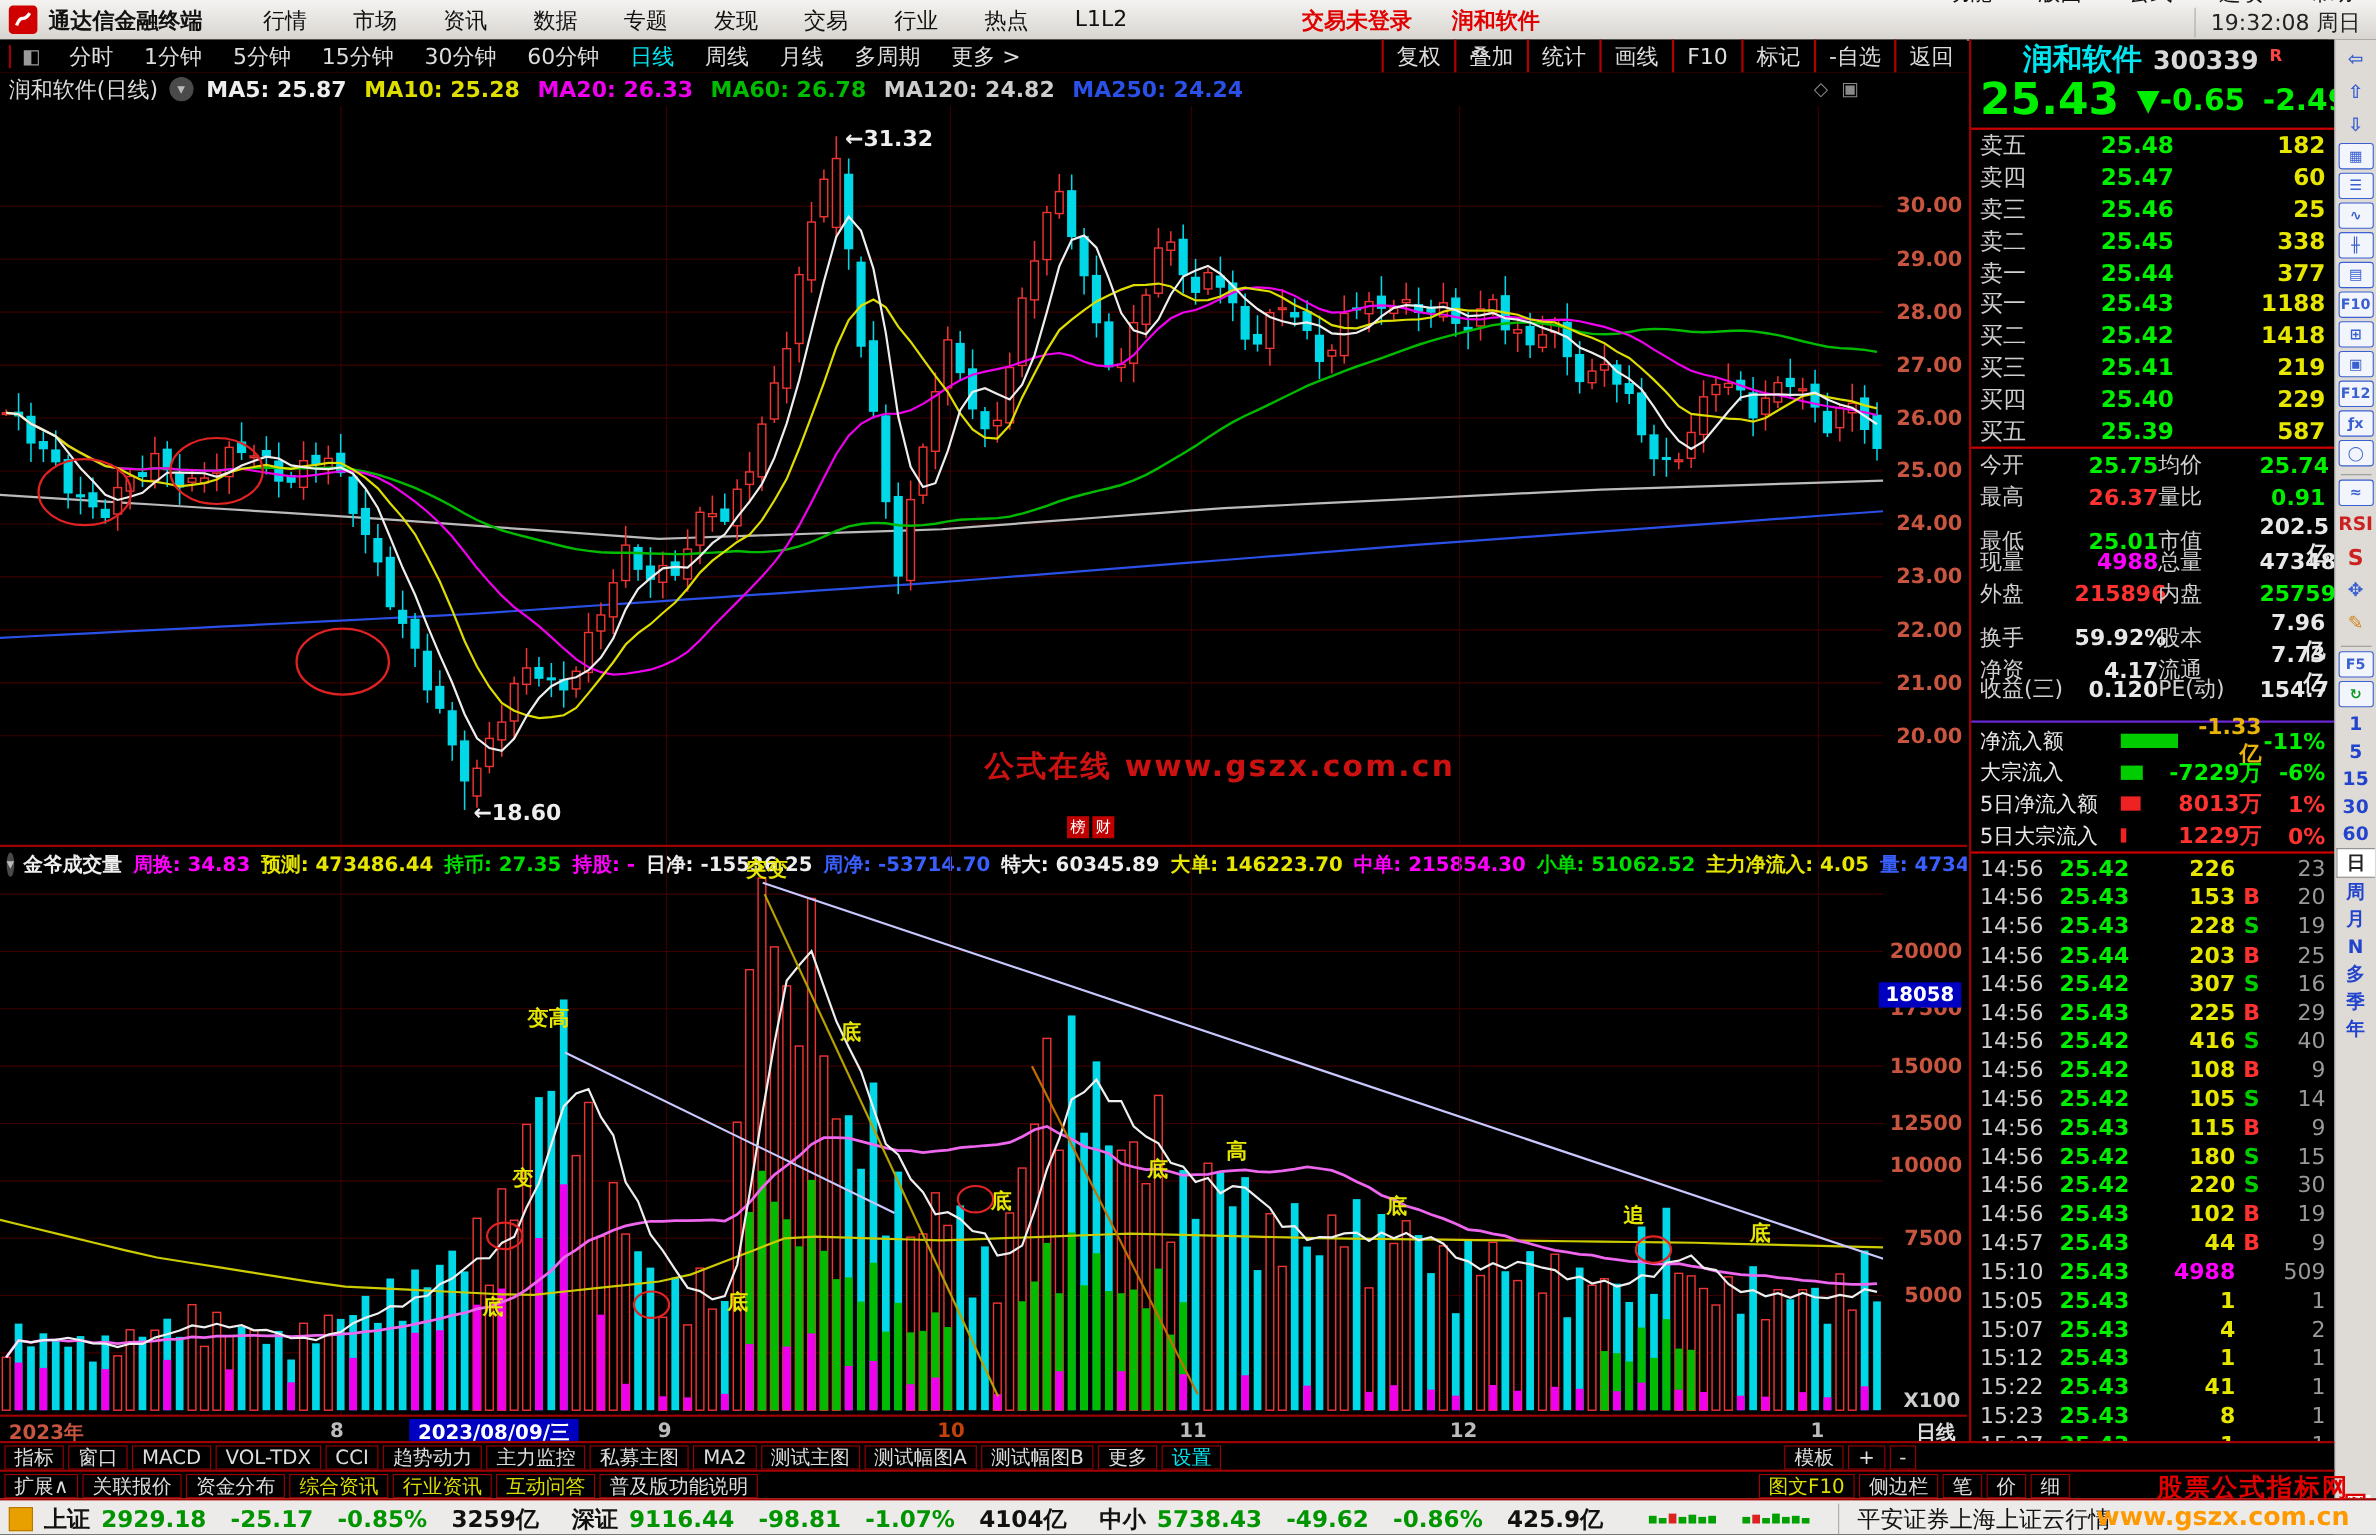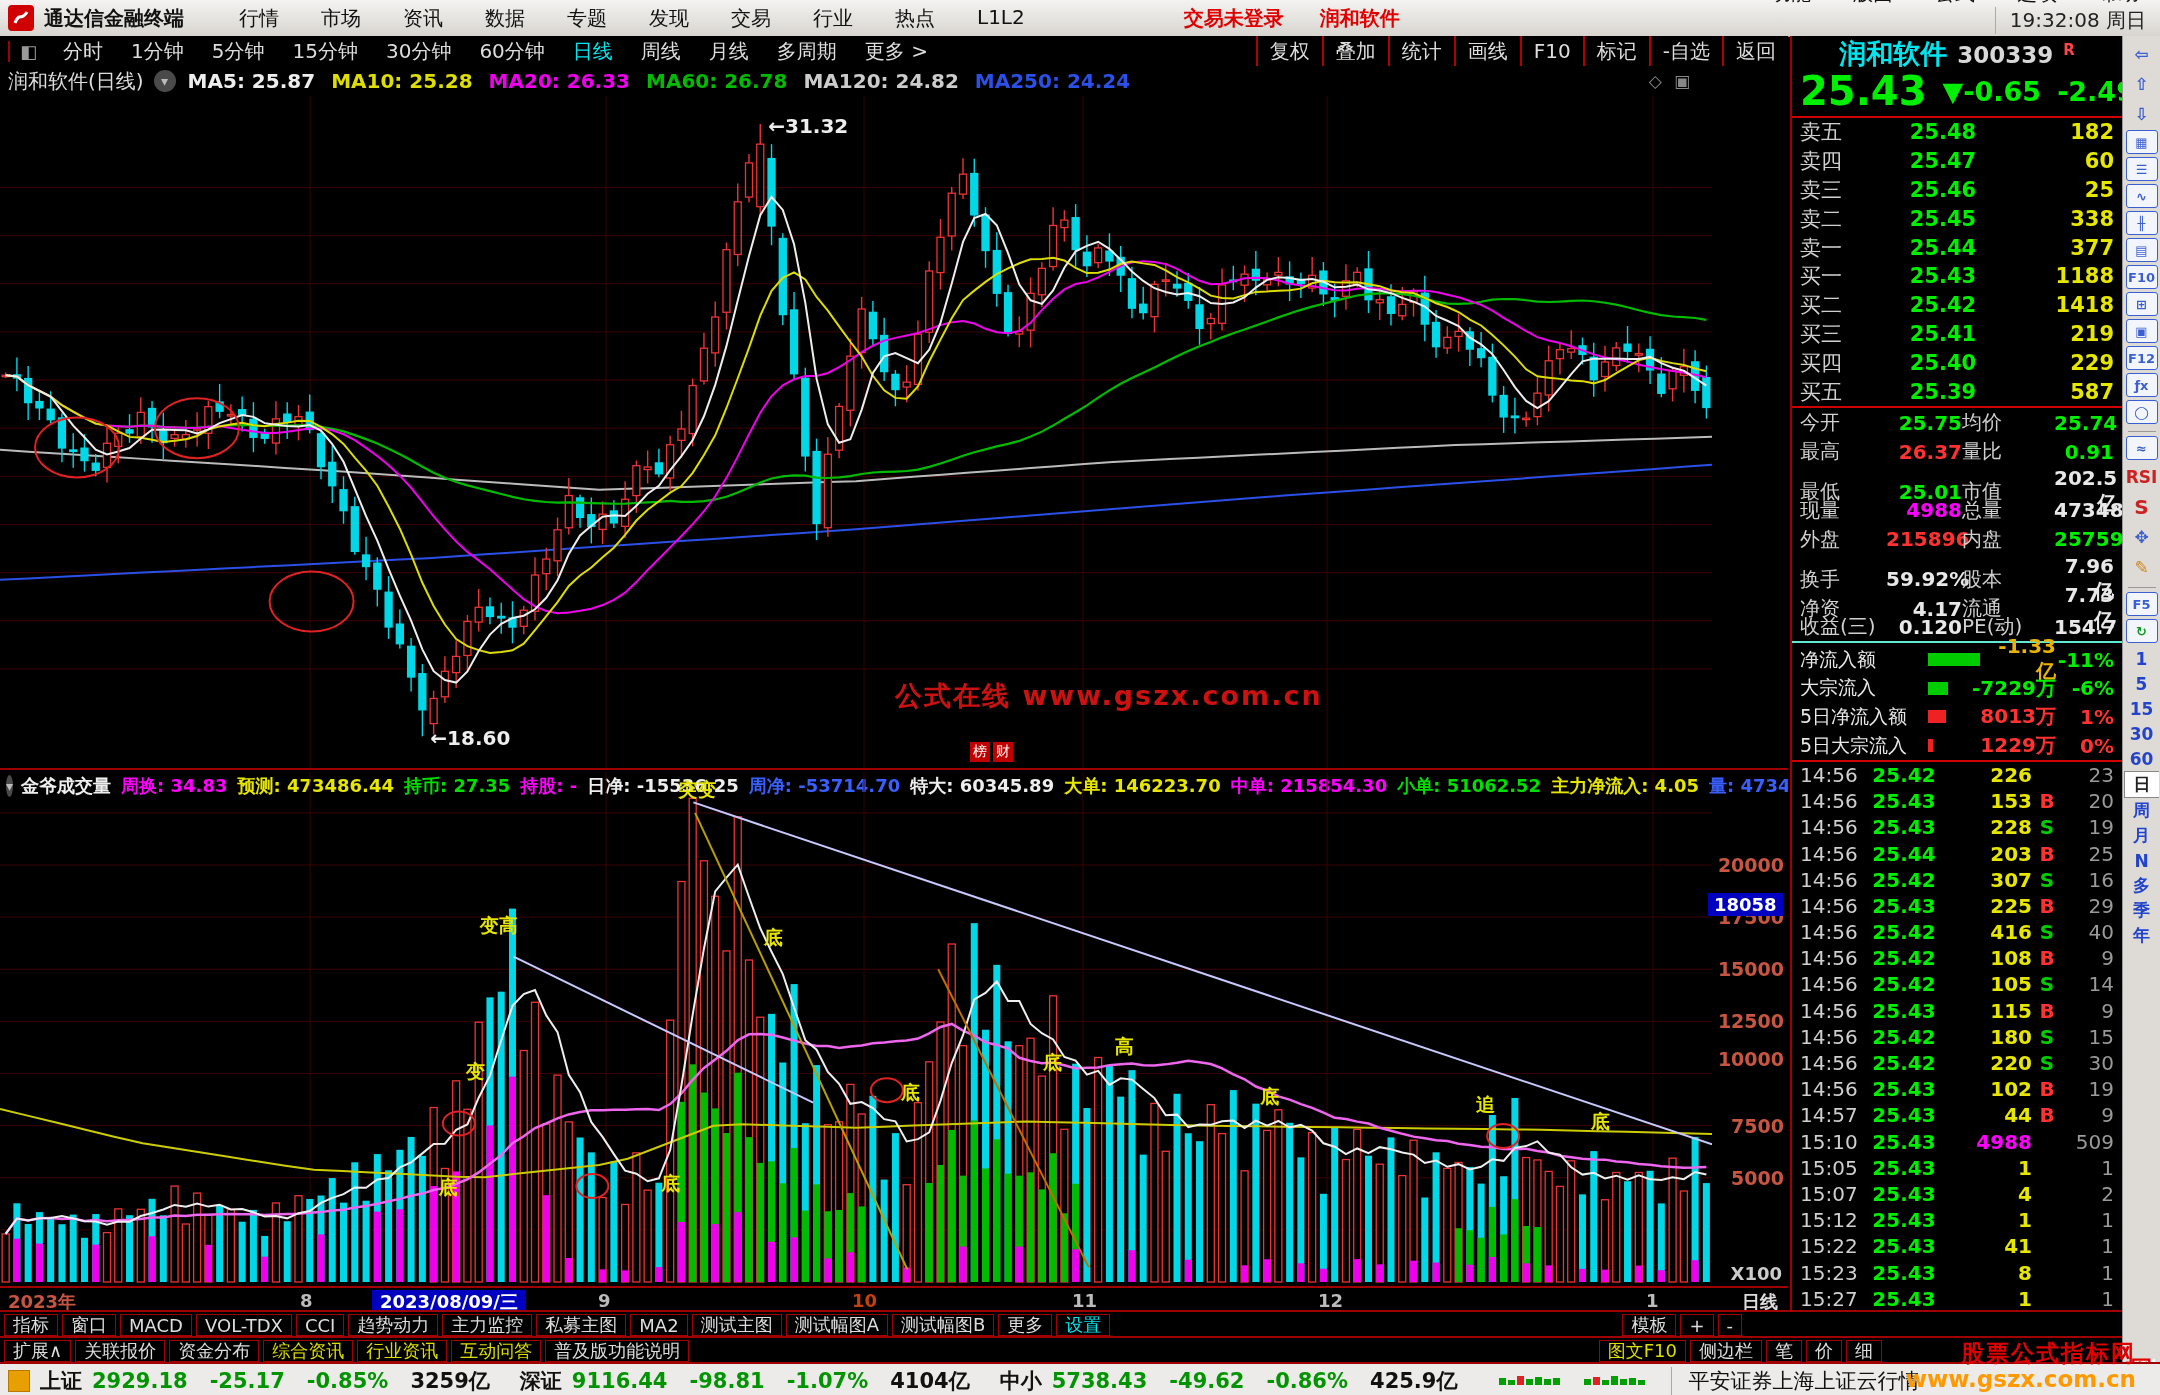--- a/index.html
+++ b/index.html
@@ -78,21 +78,21 @@
   .book-row .bl{width:62px;color:#cfcfcf;}
   .book-row .bp{flex:1;text-align:center;color:#00ee00;font-weight:bold;}
   .book-row .bv{width:90px;text-align:right;color:#e6e600;font-weight:bold;}
   .book-mid{height:3px;background:linear-gradient(to right,#8a6d1a 0 72%,#2e62d9 72% 100%);}
   .qp-info{border-top:2px solid #d00000;}
   .info-row{height:29.2px;display:grid;grid-template-columns:86px 76px 92px 1fr;align-items:center;
     padding:0 8px;font-size:20px;}
   .info-row .il{color:#cfcfcf;}
   .info-row .iv{text-align:right;font-weight:bold;}
   .info-split{height:2px;background:#d00000;}
-  .qp-flows{border-top:2px solid #5eead4;padding-top:2px;}
+  .qp-flows{border-top:2px solid #6d28d9;padding-top:2px;margin-top:14px;}
   .flow-row{height:28.6px;display:flex;align-items:center;padding:0 8px;font-size:19px;}
   .flow-row .fl{width:128px;color:#e8e8e8;}
   .flow-bar{height:13px;margin-right:6px;}
   .flow-row .fv{flex:1;text-align:right;font-weight:bold;font-size:20px;}
   .flow-row .fp{width:58px;text-align:right;font-weight:bold;font-size:20px;}
   .qp-ticks{border-top:2px solid #d00000;}
   .tick-row{height:26.2px;display:grid;grid-template-columns:62px 1fr 86px 30px 52px;align-items:center;
     padding:0 8px;font-size:20px;}
   .tick-row .tt{color:#cfcfcf;}
   .tick-row .tp{text-align:center;color:#00ee00;font-weight:bold;}
@@ -549,20 +549,33 @@
       <line x1="1706.3684210526314" y1="269.5999999999999" x2="1706.3684210526314" y2="322.5571428571428" stroke="#00d8e8" stroke-width="1.4"></line>
       <rect x="1702.8684210526314" y="281.6357142857142" width="7" height="29.84857142857146" fill="#00d8e8" stroke="#00d8e8" stroke-width="1.3"></rect>
       <polyline points="5.631578947368421,279.2285714285713 16.894736842105264,280.5813902181882 28.157894736842106,289.2597358509943 39.421052631578945,294.90531570282246 50.684210526315795,300.6547197136488 61.94736842105263,309.2050322317188 73.21052631578948,315.6725285649237 84.47368421052632,321.7862496477507 95.73684210526316,327.6150834893817 107.00000000000001,329.5788174575734 118.26315789473685,330.2733149803117 129.52631578947367,330.83827796671636 140.78947368421052,329.72501990033777 152.05263157894737,329.8056338153568 163.3157894736842,330.925276255486 174.57894736842104,331.4111450029844 185.8421052631579,331.83478461076527 197.10526315789474,331.8786981614349 208.3684210526316,330.76376387576994 219.6315789473684,329.9857658819684 230.89473684210526,329.4392356773118 242.1578947368421,328.9423303096519 253.42105263157893,329.4780994543503 264.68421052631584,330.01067930883147 275.94736842105266,329.72342339414627 287.2105263157895,329.56873849408515 298.47368421052636,329.24001193155283 309.7368421052632,329.39221414055936 321,330.8122073492155 332.2631578947369,332.7763063602738 343.5263157894737,335.4179094841191 354.7894736842106,339.1670889712374 366.0526315789474,343.14804383599 377.3157894736842,347.55829858326405 388.5789473684211,352.7991888097736 399.8421052631579,358.2146834314753 411.1052631578948,364.2361943739415 422.3684210526316,370.80422685282275 433.63157894736844,376.7438311493023 444.8947368421053,381.70745916606336 456.15789473684214,386.06656138042035 467.42105263157896,389.38504465125664 478.68421052631584,392.2193067374313 489.94736842105266,395.133671958303 501.2105263157895,397.9454645037388 512.4736842105264,400.8387324824571 523.7368421052632,403.2513055497644 535,404.82997690399293 546.2631578947369,406.0184604431479 557.5263157894738,406.5742149382985 568.7894736842105,406.43681566774114 580.0526315789474,406.7245427584911 591.3157894736843,407.1719098416517 602.578947368421,407.37560946594647 613.8421052631579,407.730284929266 625.1052631578948,407.6498405416449 636.3684210526316,406.9845664607634 647.6315789473684,406.36422696856164 658.8947368421053,405.8790296827723 670.1578947368422,404.9269758494327 681.421052631579,405.82322857692753 692.6842105263158,405.9499501365042 703.9473684210527,405.0425306907417 715.2105263157895,403.52871051996686 726.4736842105264,400.6956159237124 737.7368421052632,396.5940516742926 749,391.8015786884201 760.2631578947369,386.5275880203419 771.5263157894738,382.45658735473 782.7894736842105,380.3116878509211 794.0526315789474,379.3204279886136 805.3157894736843,379.7011183713288 816.5789473684212,381.5540574507306 827.8421052631579,382.0099697204008 839.1052631578948,381.407799644263 850.3684210526317,380.09863057276414 861.6315789473684,378.0052008925724 872.8947368421053,376.5046010416396 884.1578947368422,375.91957567969354 895.421052631579,375.55898963525095 906.6842105263158,375.01965107472984 917.9473684210527,373.68022533879025 929.2105263157895,370.90869749140563 940.4736842105264,367.5585885990755 951.7368421052632,363.79796510898694 963,359.6723452555257 974.2631578947369,356.3087061918968 985.5263157894738,353.3254677571513 996.7894736842105,350.4363024216879 1008.0526315789474,347.8952809565372 1019.3157894736843,344.90556188050937 1030.578947368421,340.60480024611394 1041.842105263158,335.6347472063707 1053.1052631578946,329.57417325190085 1064.3684210526314,322.79241158259117 1075.6315789473683,316.22260315923336 1086.8947368421052,309.36651996944227 1098.157894736842,301.66782939618184 1109.421052631579,294.3757317667265 1120.6842105263158,287.77228113179433 1131.9473684210525,281.967605022698 1143.2105263157894,276.82017670370993 1154.4736842105262,271.43798723861937 1165.7368421052631,265.82891459440236 1177,260.3344411155381 1188.2631578947369,254.88891071916262 1199.5263157894735,250.1915308452157 1210.7894736842104,245.91569388691494 1222.0526315789473,241.34667818326756 1233.3157894736842,237.18923765373916 1244.578947368421,233.4990563166882 1255.842105263158,229.54401545695424 1267.1052631578946,225.433439837153 1278.3684210526314,221.4038584438347 1289.6315789473683,217.42066190027433 1300.8947368421052,213.82802838945574 1312.157894736842,210.65397682319914 1323.421052631579,207.76754870967108 1334.6842105263158,204.87357691654594 1345.9473684210525,202.14128367159785 1357.2105263157894,199.52996985537737 1368.4736842105262,198.09963081942277 1379.7368421052631,197.29197125765276 1391,197.23014747931597 1402.2631578947369,198.14255541133107 1413.5263157894735,199.63304654283257 1424.7894736842104,202.31850798567683 1436.0526315789473,205.69459980842618 1447.3157894736842,207.5505396792753 1458.578947368421,207.8306698014316 1469.842105263158,207.41960680074806 1481.1052631578948,205.78073839281737 1492.3684210526314,203.63889268413655 1503.6315789473683,203.01706143878843 1514.8947368421052,203.19426837638895 1526.157894736842,204.22708633143503 1537.421052631579,205.62963637502335 1548.6842105263158,205.99955013130605 1559.9473684210525,205.6346786513875 1571.2105263157894,204.95195685228742 1582.4736842105262,204.48814888676642 1593.7368421052631,205.24832232507774 1605,206.76514354422332 1616.2631578947369,208.60905271611253 1627.5263157894738,211.24274071640872 1638.7894736842104,214.23245991568962 1650.0526315789473,216.8162024160842 1661.3157894736842,219.19513931873655 1672.578947368421,220.4864434908174 1683.842105263158,221.04141848687328 1695.1052631578948,222.02385142131956 1706.3684210526314,223.9261569330878 " fill="none" stroke="#00bb00" stroke-width="2.2"></polyline>
       <polyline points="5.631578947368421,279.2285714285713 16.894736842105264,280.5813902181882 28.157894736842106,289.2597358509943 39.421052631578945,294.90531570282246 50.684210526315795,300.6547197136488 61.94736842105263,309.2050322317188 73.21052631578948,315.6725285649237 84.47368421052632,321.7862496477507 95.73684210526316,327.6150834893817 107.00000000000001,329.5788174575734 118.26315789473685,330.2733149803117 129.52631578947367,330.83827796671636 140.78947368421052,329.72501990033777 152.05263157894737,329.8056338153568 163.3157894736842,330.925276255486 174.57894736842104,331.4111450029844 185.8421052631579,331.83478461076527 197.10526315789474,331.8786981614349 208.3684210526316,330.76376387576994 219.6315789473684,329.9857658819684 230.89473684210526,331.9497688897487 242.1578947368421,333.77842431879805 253.42105263157893,335.5108539948535 264.68421052631584,337.031752030033 275.94736842105266,336.99059931427047 287.2105263157895,335.677850372795 298.47368421052636,333.988631109873 309.7368421052632,332.4345999376826 321,332.2509130861407 332.2631578947369,334.37505081162385 343.5263157894737,338.24743646121277 354.7894736842106,344.1643755739497 366.0526315789474,351.8730093941634 377.3157894736842,359.9851639207984 388.5789473684211,369.20462322548894 399.8421052631579,379.6575141742676 411.1052631578948,391.77739267264093 422.3684210526316,405.83720267507135 433.63157894736844,420.42489505915796 444.8947368421053,433.42915245015797 456.15789473684214,445.52525336868445 467.42105263157896,455.87203042702197 478.68421052631584,464.3716951129744 489.94736842105266,473.28126313766916 501.2105263157895,483.22301589072964 512.4736842105264,493.48972466734085 523.7368421052632,503.16655193434997 535,510.44284477279973 546.2631578947369,515.0675274293491 557.5263157894738,517.271077805335 568.7894736842105,516.5161202523548 580.0526315789474,514.8164688180963 591.3157894736843,512.811288750993 602.578947368421,509.0650379665059 613.8421052631579,503.8597031383772 625.1052631578948,496.6331233399493 636.3684210526316,486.0690548213831 647.6315789473684,473.9282271884646 658.8947368421053,462.69266682303805 670.1578947368422,451.366009216171 681.421052631579,439.9946634723483 692.6842105263158,428.1993956636918 703.9473684210527,415.2450429643958 715.2105263157895,400.2731163921972 726.4736842105264,381.8732325661359 737.7368421052632,360.61457998274096 749,338.2495530210367 760.2631578947369,316.70531935054305 771.5263157894738,300.0513215487 782.7894736842105,289.2889349358038 794.0526315789474,283.1977272522728 805.3157894736843,280.12251072194033 816.5789473684212,279.97787420703554 827.8421052631579,276.9797072738969 839.1052631578948,271.15907256892194 850.3684210526317,264.00525420407496 861.6315789473684,256.16915518369217 872.8947368421053,249.74837326138237 884.1578947368422,244.64116515688468 895.421052631579,241.88180723942315 906.6842105263158,239.53903638315626 917.9473684210527,236.96924992565542 929.2105263157895,233.1093543968453 940.4736842105264,229.12138626735944 951.7368421052632,226.2976468700942 963,224.9127311164945 974.2631578947369,227.5100136203028 985.5263157894738,232.82823914811075 996.7894736842105,236.19005828701472 1008.0526315789474,237.12583012847227 1019.3157894736843,235.00283813690055 1030.578947368421,226.87542119830542 1041.842105263158,214.11507866108397 1053.1052631578946,202.67777451529935 1064.3684210526314,193.3584590404753 1075.6315789473683,188.02943193367537 1086.8947368421052,185.8613499032518 1098.157894736842,181.32688773869833 1109.421052631579,175.79336332025676 1120.6842105263158,170.06902693978887 1131.9473684210525,166.36911521259046 1143.2105263157894,165.29188452178235 1154.4736842105262,165.95956435461716 1165.7368421052631,168.09224112365018 1177,172.83244391038428 1188.2631578947369,179.1394210582532 1199.5263157894735,184.8150258943089 1210.7894736842104,188.2135231620922 1222.0526315789473,187.79865471408928 1233.3157894736842,185.15294789694192 1244.578947368421,182.29660356089192 1255.842105263158,181.63411445061712 1267.1052631578946,182.20736664333987 1278.3684210526314,184.5540935423071 1289.6315789473683,187.74445409142595 1300.8947368421052,189.44939903061615 1312.157894736842,189.93142538265417 1323.421052631579,192.22738512893346 1334.6842105263158,194.18620227249653 1345.9473684210525,194.47301683558152 1357.2105263157894,192.68175797038523 1368.4736842105262,192.0377580108307 1379.7368421052631,192.8069950214957 1391,194.476815046939 1402.2631578947369,195.29757545351544 1413.5263157894735,194.84698745375124 1424.7894736842104,194.6304844424195 1436.0526315789473,196.04203711507617 1447.3157894736842,198.6629060367222 1458.578947368421,201.21323137887936 1469.842105263158,204.95937870445104 1481.1052631578948,208.83267952953003 1492.3684210526314,214.59423274798593 1503.6315789473683,221.81931625875856 1514.8947368421052,228.47989199726547 1526.157894736842,235.20242803001383 1537.421052631579,241.0961338391649 1548.6842105263158,244.44437752628636 1559.9473684210525,246.92447036141002 1571.2105263157894,250.31382678149262 1582.4736842105262,254.41357347732472 1593.7368421052631,258.4153244426205 1605,261.52887125655735 1616.2631578947369,263.25810197774854 1627.5263157894738,265.5982027853266 1638.7894736842104,268.7109712350644 1650.0526315789473,271.0030969115245 1661.3157894736842,273.32985767904137 1672.578947368421,274.99776972164074 1683.842105263158,276.7580761847987 1695.1052631578948,278.8155719986167 1706.3684210526314,281.31167681911717 " fill="none" stroke="#ee00ee" stroke-width="2"></polyline>
       <polyline points="5.631578947368421,279.2285714285713 16.894736842105264,280.5813902181882 28.157894736842106,289.2597358509943 39.421052631578945,294.90531570282246 50.684210526315795,300.6547197136488 61.94736842105263,309.2050322317188 73.21052631578948,315.6725285649237 84.47368421052632,321.7862496477507 95.73684210526316,327.6150834893817 107.00000000000001,329.5788174575734 118.26315789473685,335.3777893354857 129.52631578947367,340.8896555164219 140.78947368421052,341.864605115141 152.05263157894737,343.76576106037066 163.3157894736842,346.06055452640464 174.57894736842104,344.7348126657437 185.8421052631579,343.14836384285394 197.10526315789474,339.9526569723819 208.3684210526316,333.5975762235191 219.6315789473684,330.3927143063631 230.89473684210526,328.5217484440112 242.1578947368421,326.6671931211734 253.42105263157893,329.1571028745655 264.68421052631584,330.29774299969483 275.94736842105266,327.9206441021356 287.2105263157895,326.6208880798453 298.47368421052636,324.8288983768913 309.7368421052632,324.91654290298317 321,330.904249948762 332.2631578947369,338.35738731688446 343.5263157894737,347.97312447841443 354.7894736842106,361.66155802672614 366.0526315789474,374.5889159137616 377.3157894736842,389.6725848419021 388.5789473684211,410.48860234884205 399.8421052631579,432.69414026869 411.1052631578948,458.7258869683906 422.3684210526316,486.75786244716005 433.63157894736844,509.9455401695541 444.8947368421053,528.5009175834313 456.15789473684214,543.0773822589543 467.42105263157896,550.0825028273179 478.68421052631584,554.1544743121868 489.94736842105266,556.889941433436 501.2105263157895,555.9574294326172 512.4736842105264,554.2853090659914 523.7368421052632,547.6072169003089 535,534.1278270984395 546.2631578947369,520.1895146891438 557.5263157894738,506.0412380272386 568.7894736842105,489.95485824575525 580.0526315789474,479.5504348088748 591.3157894736843,471.4681031897987 602.578947368421,461.24013449957613 613.8421052631579,451.7619768441371 625.1052631578948,438.9809376139067 636.3684210526316,424.5308927424572 647.6315789473684,413.7286272784892 658.8947368421053,405.19581895693204 670.1578947368422,396.6907804051028 681.421052631579,390.0344686989409 692.6842105263158,376.8483565185086 703.9473684210527,359.0219827389929 715.2105263157895,339.3060982848183 726.4736842105264,311.98448828813446 737.7368421052632,282.24822235157495 749,251.9682132996162 760.2631578947369,219.6820114225963 771.5263157894738,194.90682414046728 782.7894736842105,181.88708946650428 794.0526315789474,176.3609858056038 805.3157894736843,183.39666492537174 816.5789473684212,200.93376567507764 827.8421052631579,214.65331626297535 839.1052631578948,230.33365684970977 850.3684210526317,245.76228605657516 861.6315789473684,260.370097067768 872.8947368421053,279.8147351001687 884.1578947368422,294.3755061733026 895.421052631579,301.87652501234203 906.6842105263158,302.71708696070874 917.9473684210527,290.54183492593955 929.2105263157895,265.28494311861334 940.4736842105264,243.58945627174384 951.7368421052632,222.26163689047868 963,204.0631761764141 974.2631578947369,194.64993017283797 985.5263157894738,185.84174319605262 996.7894736842105,178.00461040072707 1008.0526315789474,172.37513524460246 1019.3157894736843,167.28858931309236 1030.578947368421,163.20900747067122 1041.842105263158,162.9452142035546 1053.1052631578946,161.7660927588555 1064.3684210526314,164.45528119047174 1075.6315789473683,171.99568769093722 1086.8947368421052,177.07276963366587 1098.157894736842,176.81203228134484 1109.421052631579,173.58211623978713 1120.6842105263158,167.76291863497613 1131.9473684210525,165.4496411120889 1143.2105263157894,167.37476157289316 1154.4736842105262,168.97391450567972 1165.7368421052631,174.418389488445 1177,181.20960663029717 1188.2631578947369,186.28315442556843 1199.5263157894735,192.5572821549516 1210.7894736842104,199.61501404283973 1222.0526315789473,202.01519318839215 1233.3157894736842,202.54297715890826 1244.578947368421,199.1435660096955 1255.842105263158,195.89346732834127 1267.1052631578946,195.4408187810004 1278.3684210526314,194.6897975961695 1289.6315789473683,194.27930155255524 1300.8947368421052,192.61564363566407 1312.157894736842,187.30556861035654 1323.421052631579,184.83975621502702 1334.6842105263158,186.35721135660043 1345.9473684210525,186.40305651225427 1357.2105263157894,186.21994993107427 1368.4736842105262,188.1820486933201 1379.7368421052631,190.173171261991 1391,194.2638324977084 1402.2631578947369,196.3158493544757 1413.5263157894735,197.07833127183858 1424.7894736842104,201.95540027448308 1436.0526315789473,207.24431801512588 1447.3157894736842,210.9686007168447 1458.578947368421,216.0234062455046 1469.842105263158,223.69880747782761 1481.1052631578948,229.48331036574032 1492.3684210526314,239.01529423398088 1503.6315789473683,249.37480001980873 1514.8947368421052,260.64393464005525 1526.157894736842,273.3265247881889 1537.421052631579,280.2368674038466 1548.6842105263158,281.64443703744666 1559.9473684210525,282.8803400059755 1571.2105263157894,284.60424731748077 1582.4736842105262,285.1283394768216 1593.7368421052631,287.3473385195005 1605,284.04244827913334 1616.2631578947369,277.1414039356884 1627.5263157894738,270.5524709305979 1638.7894736842104,264.09541768193935 1650.0526315789473,261.7693264192021 1661.3157894736842,265.01527832063584 1672.578947368421,267.11519943730576 1683.842105263158,268.9119050521163 1695.1052631578948,272.5028045204111 1706.3684210526314,275.2760151187335 " fill="none" stroke="#dddd00" stroke-width="2"></polyline>
       <polyline points="5.631578947368421,279.2285714285713 16.894736842105264,280.5813902181882 28.157894736842106,289.2597358509943 39.421052631578945,294.90531570282246 50.684210526315795,300.6547197136488 61.94736842105263,315.2003243923485 73.21052631578948,329.7089839036182 84.47368421052632,341.302157925805 95.73684210526316,353.7828977186294 107.00000000000001,358.5029152014977 118.26315789473685,355.5552542786227 129.52631578947367,352.07032712922563 140.78947368421052,342.4270523044769 152.05263157894737,333.7486244021117 163.3157894736842,333.61819385131133 174.57894736842104,333.9143710528645 185.8421052631579,334.2264005564824 197.10526315789474,337.4782616402867 208.3684210526316,333.446528044926 219.6315789473684,327.1672347614148 230.89473684210526,323.1291258351581 242.1578947368421,319.1079856858647 253.42105263157893,320.83594410884467 264.68421052631584,327.14895795446387 275.94736842105266,328.6740534428567 287.2105263157895,330.1126503245329 298.47368421052636,330.54981106791803 309.7368421052632,328.9971416971218 321,334.6595419430605 332.2631578947369,348.0407211909125 343.5263157894737,365.83359863229606 354.7894736842106,392.7733049855342 366.0526315789474,420.18069013040156 377.3157894736842,444.6856277407438 388.5789473684211,472.93648350677176 399.8421052631579,499.5546819050838 411.1052631578948,524.678468951247 422.3684210526316,553.3350347639182 433.63157894736844,575.205452598364 444.8947368421053,584.0653516600909 456.15789473684214,586.6000826128248 467.42105263157896,575.4865367033883 478.68421052631584,554.9739138604555 489.94736842105266,538.5744302685076 501.2105263157895,527.8495072051434 512.4736842105264,521.9705355191581 523.7368421052632,519.7278970972297 535,513.2817403364234 546.2631578947369,501.8045991097802 557.5263157894738,484.232968849334 568.7894736842105,457.9391809723521 580.0526315789474,439.37297252051985 591.3157894736843,429.65446604317424 602.578947368421,420.67566988937193 613.8421052631579,419.2909848389398 625.1052631578948,420.022694255461 636.3684210526316,409.688812964394 647.6315789473684,397.8027885138045 658.8947368421053,389.71596802449227 670.1578947368422,374.0905759712663 681.421052631579,360.0462431424212 692.6842105263158,344.00790007262333 703.9473684210527,320.2411769641814 715.2105263157895,288.89622854514465 726.4736842105264,249.87840060500272 737.7368421052632,204.4502015607286 749,159.92852652660895 760.2631578947369,119.1228458810112 771.5263157894738,100.91741973579059 782.7894736842105,113.89577832800595 794.0526315789474,148.27177005047918 805.3157894736843,206.86480332413402 816.5789473684212,282.7446854691444 827.8421052631579,328.3892127901607 839.1052631578948,346.7715353714136 850.3684210526317,343.25280206267075 861.6315789473684,313.8753908114019 872.8947368421053,276.88478473119306 884.1578947368422,260.36179955644434 895.421052631579,256.98151465327066 906.6842105263158,262.18137185874616 917.9473684210527,267.2082790404776 929.2105263157895,253.68510150603413 940.4736842105264,226.81711298704332 951.7368421052632,187.54175912768704 963,145.9449804940818 974.2631578947369,122.09158130519836 985.5263157894738,117.99838488607077 996.7894736842105,129.19210781441043 1008.0526315789474,157.20851136151774 1019.3157894736843,188.63219813210242 1030.578947368421,204.3264336361444 1041.842105263158,207.89204352103823 1053.1052631578946,194.34007770330095 1064.3684210526314,171.70205101942503 1075.6315789473683,155.35917724977185 1086.8947368421052,149.8191056311873 1098.157894736842,145.7320210416511 1109.421052631579,152.8241547762735 1120.6842105263158,163.82378625052723 1131.9473684210525,175.5401049744063 1143.2105263157894,184.930417514599 1154.4736842105262,192.21580796970864 1165.7368421052631,196.01262420061684 1177,198.59542701006714 1188.2631578947369,197.02620387673042 1199.5263157894735,200.1841467953038 1210.7894736842104,207.01422011597052 1222.0526315789473,208.01776217616708 1233.3157894736842,206.4905273077494 1244.578947368421,201.26092814266042 1255.842105263158,191.60278786137874 1267.1052631578946,183.86741744603032 1278.3684210526314,181.36183301617172 1289.6315789473683,182.06807579736108 1300.8947368421052,183.97035912866704 1312.157894736842,183.00834935933437 1323.421052631579,185.8120949840239 1334.6842105263158,191.35258969702875 1345.9473684210525,190.7380372271475 1357.2105263157894,188.46954073348186 1368.4736842105262,193.3557480273058 1379.7368421052631,194.5342475399583 1391,197.17507529838832 1402.2631578947369,201.89366148180406 1413.5263157894735,205.6871218101953 1424.7894736842104,210.5550525216604 1436.0526315789473,219.95438849029347 1447.3157894736842,224.76212613530126 1458.578947368421,230.1531510092057 1469.842105263158,241.71049314545965 1481.1052631578948,248.41156820982022 1492.3684210526314,258.07619997766807 1503.6315789473683,273.9874739043159 1514.8947368421052,291.13471827090467 1526.157894736842,304.94255643091805 1537.421052631579,312.06216659787276 1548.6842105263158,305.2126740972256 1559.9473684210525,291.7732061076353 1571.2105263157894,278.07377636405704 1582.4736842105262,265.31412252272526 1593.7368421052631,262.6325104411281 1605,262.8722224610412 1616.2631578947369,262.5096017637413 1627.5263157894738,263.0311654971382 1638.7894736842104,262.8767128411536 1650.0526315789473,260.9061423972759 1661.3157894736842,267.1583341802306 1672.578947368421,271.72079711087014 1683.842105263158,274.79264460709464 1695.1052631578948,282.12889619966904 1706.3684210526314,289.64588784019134 " fill="none" stroke="#eeeeee" stroke-width="2"></polyline>
       <ellipse cx="77.03999999999999" cy="351.442857142857" rx="42" ry="30" fill="none" stroke="#e02222" stroke-width="2"></ellipse>
       <ellipse cx="196.88" cy="332.18571428571425" rx="42" ry="30" fill="none" stroke="#e02222" stroke-width="2"></ellipse>
       <ellipse cx="311.584" cy="505.5" rx="42" ry="30" fill="none" stroke="#e02222" stroke-width="2"></ellipse>
     </svg>
+  <div class="scale-col" id="main-scale">
+      <div class="scale-lbl" style="top: 80.4714px;">30.00</div>
+      <div class="scale-lbl" style="top: 128.614px;">29.00</div>
+      <div class="scale-lbl" style="top: 176.757px;">28.00</div>
+      <div class="scale-lbl" style="top: 224.9px;">27.00</div>
+      <div class="scale-lbl" style="top: 273.043px;">26.00</div>
+      <div class="scale-lbl" style="top: 321.186px;">25.00</div>
+      <div class="scale-lbl" style="top: 369.329px;">24.00</div>
+      <div class="scale-lbl" style="top: 417.471px;">23.00</div>
+      <div class="scale-lbl" style="top: 465.614px;">22.00</div>
+      <div class="scale-lbl" style="top: 513.757px;">21.00</div>
+      <div class="scale-lbl" style="top: 561.9px;">20.00</div>
+    </div>
   <div class="sep-red" style="top:768px;"></div>
 
   <div class="wm-main">公式在线  www.gszx.com.cn</div>
   <div class="anno-hi" id="anno-high" style="left: 768.263px; top: 113.923px;">←31.32</div>
   <div class="anno-hi" id="anno-low" style="left: 430.368px; top: 726.3px;">←18.60</div>
   <div class="badge-sq" style="left:970px;top:742px;">榜</div>
   <div class="badge-sq" style="left:993px;top:742px;">财</div>
 
   <div class="ind-strip">
     <span class="chev-circle" style="margin:0 8px 0 6px;">▾</span>

